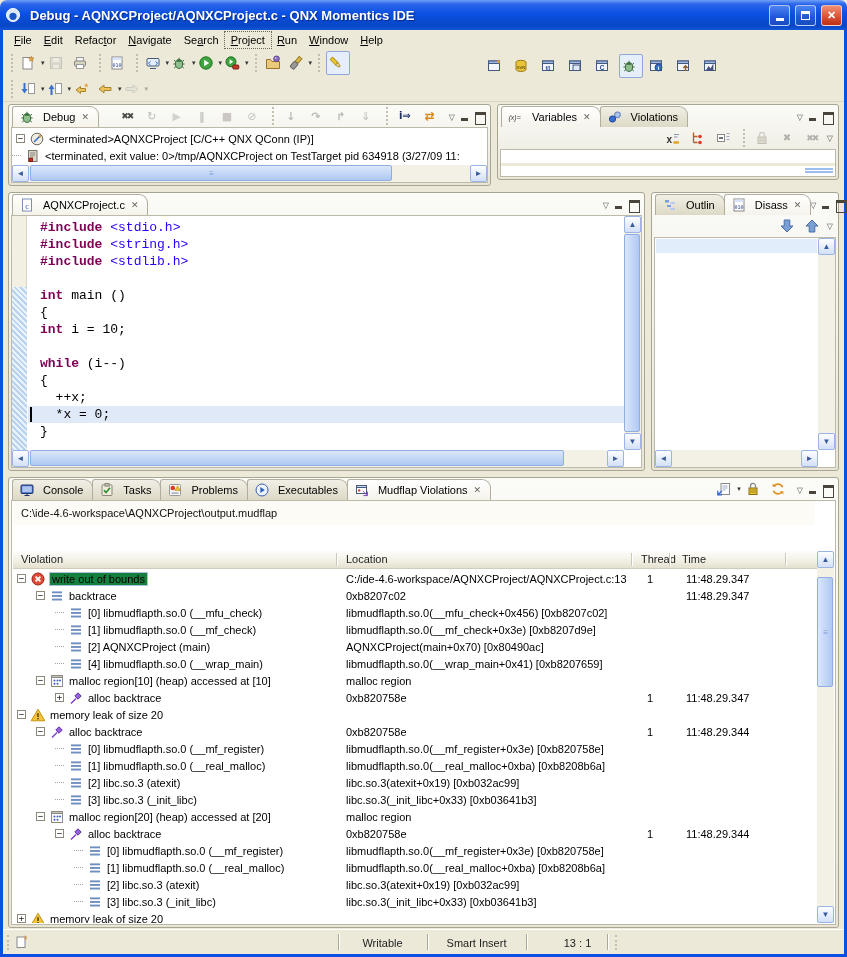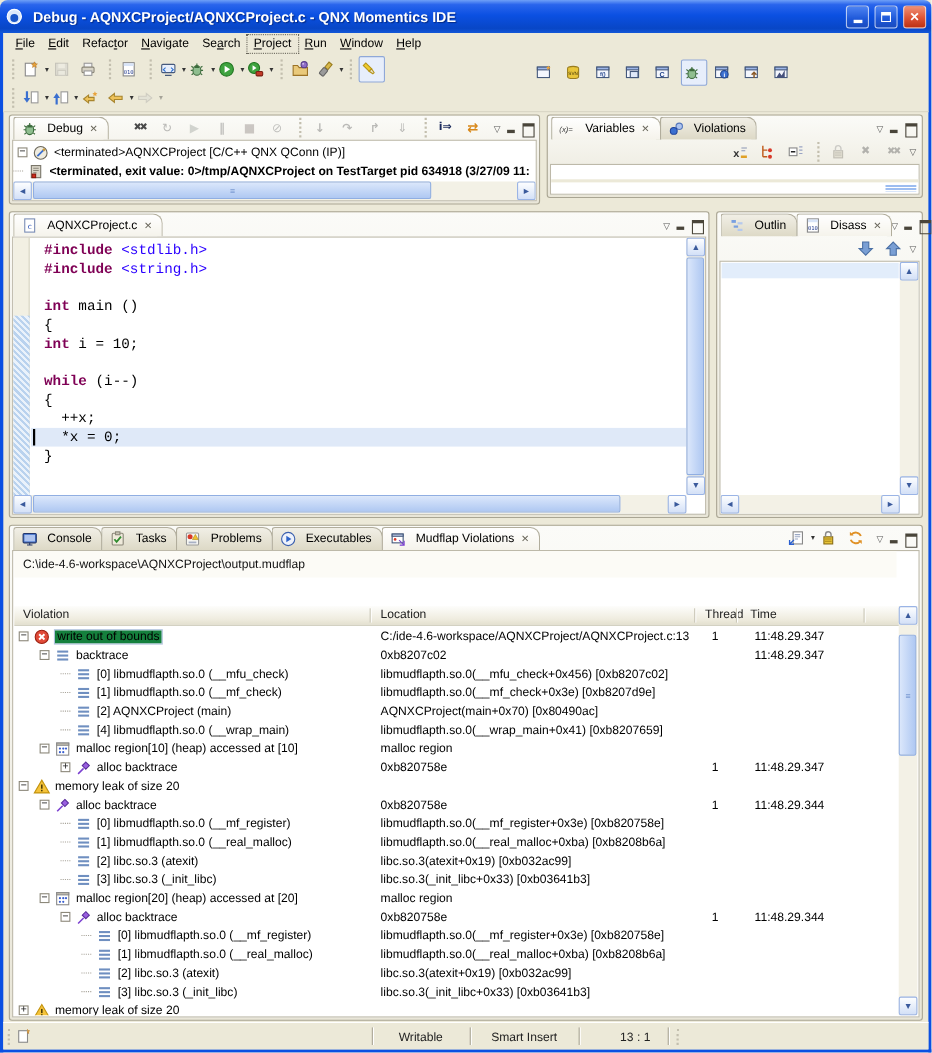--- a/index.html
+++ b/index.html
@@ -425,21 +425,21 @@
             <span class="expbox">−</span>
             <span class="ticon16">
               <svg width="16" height="16" viewBox="0 0 16 16" xmlns="http://www.w3.org/2000/svg">
                 <circle cx="8" cy="8" r="5.8" fill="#efece0" stroke="#6b675a"></circle>
                 <path d="M5 11l6-6" stroke="#3a6fd0" stroke-width="1.6"></path>
                 <path d="M10.2 4.4l1.6 1.6" stroke="#c99a3d" stroke-width="2.2"></path>
               </svg>
             </span>
             <span>&lt;terminated&gt;AQNXCProject [C/C++ QNX QConn (IP)]</span>
           </div>
-          <div class="trow17" style=" font-weight: bold;">
+          <div class="trow17" style="">
             <span class="stub"></span>
             <span class="ticon16">
               <svg width="16" height="16" viewBox="0 0 16 16" xmlns="http://www.w3.org/2000/svg">
                 <rect x="3.5" y="2.5" width="8.5" height="11" fill="#d9d5c8" stroke="#7a766a"></rect>
                 <path d="M5.2 5h5M5.2 7h5M5.2 9h3" stroke="#8a8679"></path>
                 <rect x="4.2" y="10.3" width="3.2" height="3.2" fill="#d02a1a" stroke="#8c150a"></rect>
               </svg>
             </span>
             <span>&lt;terminated, exit value: 0&gt;/tmp/AQNXCProject on TestTarget pid 634918 (3/27/09 11:</span>
           </div>
@@ -552,22 +552,23 @@
         <span class="hbtns">
           <span class="vmenu">▽</span>
           <span class="mnbtn"></span>
           <span class="mxbtn"></span>
         </span>
       </div>
     <div class="vbody">
       <div class="gutter"></div>
       <div class="hatch" style="top:71px;bottom:17px"></div>
       <div class="codearea" id="codeArea">
+          <div class="cl"><span class="tok-k">#include</span><span class="tok-p"> </span><span class="tok-s">&lt;stdio.h&gt;</span></div>
+          <div class="cl"><span class="tok-k">#include</span><span class="tok-p"> </span><span class="tok-s">&lt;string.h&gt;</span></div>
           <div class="cl"><span class="tok-k">#include</span><span class="tok-p"> </span><span class="tok-s">&lt;stdlib.h&gt;</span></div>
-          <div class="cl"><span class="tok-k">#include</span><span class="tok-p"> </span><span class="tok-s">&lt;string.h&gt;</span></div>
           <div class="cl"></div>
           <div class="cl"><span class="tok-k">int</span><span class="tok-p"> main ()</span></div>
           <div class="cl"><span class="tok-p">{</span></div>
           <div class="cl"><span class="tok-k">int</span><span class="tok-p"> i = 10;</span></div>
           <div class="cl"></div>
           <div class="cl"><span class="tok-k">while</span><span class="tok-p"> (i--)</span></div>
           <div class="cl"><span class="tok-p">{</span></div>
           <div class="cl"><span class="tok-p">  ++x;</span></div>
           <div class="cl hl"><span class="caret"></span><span class="tok-p">  *x = 0;</span></div>
           <div class="cl"><span class="tok-p">}</span></div>

